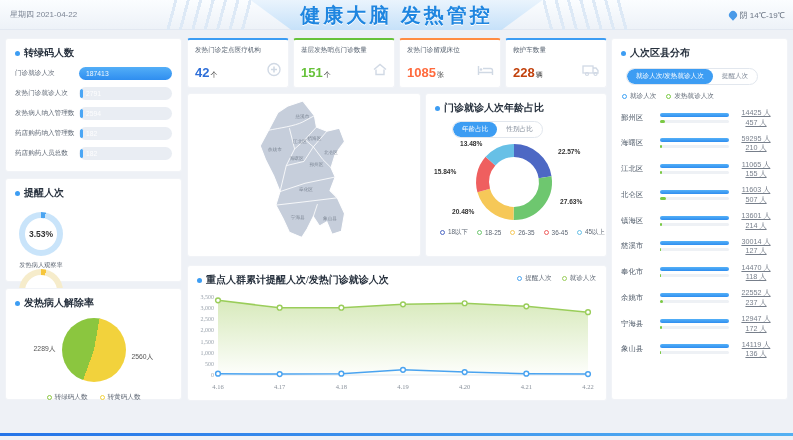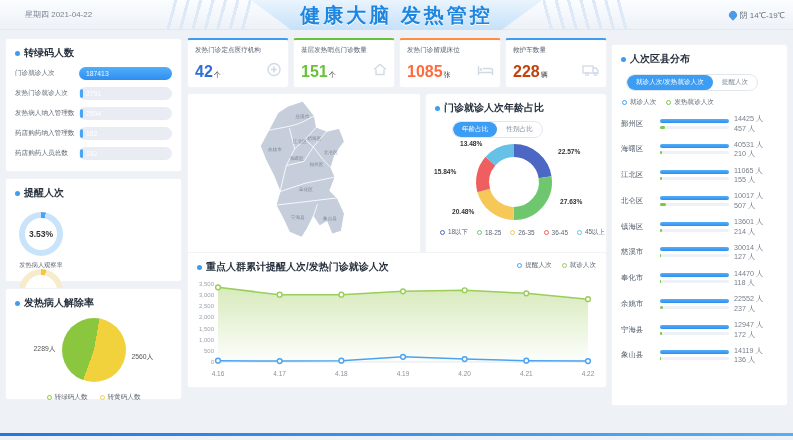--- a/index.html
+++ b/index.html
@@ -2,21 +2,21 @@
 <html><head>
 <meta charset="utf-8">
 <style>
   * { margin:0; padding:0; box-sizing:border-box; }
   html,body { width:793px; height:440px; overflow:hidden; }
   body { position:relative; background:#eef1f6; font-family:"Liberation Sans", sans-serif; color:#333; }
 
   
   .header { position:absolute; top:0; left:0; width:793px; height:30px;
             background:linear-gradient(180deg,#fbfdff,#edf2f8); border-bottom:1px solid #e2e8f1; }
-  .hdr-date { position:absolute; left:25px; top:0; line-height:30px; font-size:8px; color:#7c8594; }
+  .hdr-date { position:absolute; left:10px; top:0; line-height:30px; font-size:8px; color:#7c8594; }
   .hdr-deco { position:absolute; top:0; height:30px; width:86px;
               background:repeating-linear-gradient(105deg, transparent 0 9px, #dde9f6 9px 12px); }
   .hdr-deco.l { left:calc(50% - 232px); }
   .hdr-deco.r { right:calc(50% - 232px); transform:scaleX(-1); }
   .banner { position:absolute; left:50%; top:0; transform:translateX(-50%);
             width:292px; height:30px; display:flex; align-items:center; justify-content:center;
             background:linear-gradient(180deg,#eaf4fd,#c6e1f9);
             clip-path:polygon(0 0,100% 0,86% 100%,14% 100%); }
   .banner-title { font-size:20px; font-weight:bold; letter-spacing:3px; color:#1f86e0;
                   text-shadow:0 1px 0 #fff; }
@@ -59,21 +59,21 @@
   .legend-row { display:flex; justify-content:center; gap:12px; margin-top:9px; }
   .lg-item { display:flex; align-items:center; gap:3px; font-size:6.6px; color:#5d6673; }
   .mk { width:5px; height:5px; border-radius:50%; border:1.5px solid #999; background:#fff; flex:0 0 auto; }
 
   
   .kpi-row { position:absolute; left:187px; top:38px; width:420px; height:50px; display:flex; gap:4px; }
   .kpi-card { flex:1; position:relative; background:#fff; border-radius:3px; border-top:2px solid #3d9df3;
               padding:6px 7px; border-left:1px solid #f1f3f7; border-right:1px solid #f1f3f7; border-bottom:1px solid #f1f3f7; }
   .k-title { font-size:6.6px; color:#55606e; white-space:nowrap; overflow:hidden; }
   .k-valrow { margin-top:8px; }
-  .k-value { font-size:16px; font-weight:bold; }
+  .k-value { font-size:13px; font-weight:bold; }
   .k-unit { font-size:7px; color:#333; margin-left:1px; }
   .k-icon { position:absolute; right:6px; bottom:6px; opacity:.9; }
 
   .panel-map { left:187px; top:93px; width:234px; height:164px; }
   .map-svg { position:absolute; left:56px; top:4px; }
 
   .panel-age { left:425px; top:93px; width:182px; height:164px; }
   .age-toggle { display:flex; width:fit-content; margin:2px 0 0 26px; border:1px solid #e2e7ee; border-radius:10px; overflow:hidden; background:#fff; }
   .tg-seg { font-size:6.6px; padding:3px 9px; color:#7b8594; cursor:pointer; }
   .tg-seg.active { background:#3d9df3; color:#fff; border-radius:10px; }
@@ -81,36 +81,36 @@
   .age-donut { position:absolute; left:42px; top:-2px; }
   .pct-label { position:absolute; font-size:6.6px; font-weight:bold; color:#333; }
   .pl0 { left:132px; top:10px; }   
   .pl1 { left:134px; top:60px; }   
   .pl2 { left:26px;  top:70px; }   
   .pl3 { left:8px;   top:30px; }   
   .pl4 { left:34px;  top:2px; }    
   .age-legend { display:flex; flex-wrap:wrap; gap:4px 9px; padding:4px 0 0 14px; }
   .age-legend .lg-item { font-size:6.4px; }
 
-  .panel-trend { left:187px; top:252px; width:420px; height:136px; }
+  .panel-trend { left:187px; top:265px; width:420px; height:136px;font-family:Liberation Serif, serif; }
   .trend-head { display:flex; align-items:center; justify-content:space-between; padding-right:10px; }
   .trend-legend { display:flex; gap:10px; }
 
   
-  .panel-district { left:611px; top:44px; width:177px; height:362px; }
+  .panel-district { left:611px; top:38px; width:177px; height:362px; }
   .d-toggle { display:flex; width:fit-content; margin:4px 0 0 14px; border:1px solid #e2e7ee; border-radius:10px; overflow:hidden; }
   .d-legend { display:flex; gap:10px; margin:7px 0 0 10px; }
   .d-rows { display:flex; flex-direction:column; justify-content:space-between; height:262px; padding:7px 9px 4px 9px; }
   .d-row { display:flex; align-items:center; }
   .d-name { width:34px; font-size:7.4px; color:#55606e; flex:0 0 auto; }
   .d-bars { flex:1; margin:0 5px; }
   .bar-blue { height:4px; border-radius:2px; background:linear-gradient(180deg,#54b0f7,#2f8ef0); width:100%; }
   .bar-track { margin-top:3px; height:3px; border-radius:2px; background:#eef1f5; }
   .bar-green { height:3px; border-radius:2px; background:#7ac943; width:6%; }
-  .d-vals { width:44px; text-align:left; font-size:7.2px; color:#777f8b; line-height:9.5px; flex:0 0 auto; }
+  .d-vals { width:44px; text-align:center; font-size:7.2px; color:#777f8b; line-height:9.5px; flex:0 0 auto;text-decoration:underline; }
 
   .bottom-line { position:absolute; left:0; top:433px; width:793px; height:3px;
                  background:linear-gradient(90deg,#2574e8,#53b0f2); }
 </style>
 </head>
 <body>
 
 <div class="header">
   <span class="hdr-date">星期四 2021-04-22</span>
   <div class="hdr-deco l"></div>
@@ -428,21 +428,21 @@
     </div>
     <div class="d-row">
       <span class="d-name">海曙区</span>
       <div class="d-bars">
           <div class="bar-blue"></div>
           <div class="bar-track">
             <div class="bar-green" style="width: 3.3%;"></div>
           </div>
         </div>
       <div class="d-vals">
-          <div>40531 人</div>
+          <div>59295 人</div>
           <div>210 人</div>
         </div>
     </div>
     <div class="d-row">
       <span class="d-name">江北区</span>
       <div class="d-bars">
           <div class="bar-blue"></div>
           <div class="bar-track">
             <div class="bar-green" style="width: 2.4%;"></div>
           </div>
@@ -454,21 +454,21 @@
     </div>
     <div class="d-row">
       <span class="d-name">北仑区</span>
       <div class="d-bars">
           <div class="bar-blue"></div>
           <div class="bar-track">
             <div class="bar-green" style="width: 8%;"></div>
           </div>
         </div>
       <div class="d-vals">
-          <div>10017 人</div>
+          <div>11603 人</div>
           <div>507 人</div>
         </div>
     </div>
     <div class="d-row">
       <span class="d-name">镇海区</span>
       <div class="d-bars">
           <div class="bar-blue"></div>
           <div class="bar-track">
             <div class="bar-green" style="width: 3.4%;"></div>
           </div>

